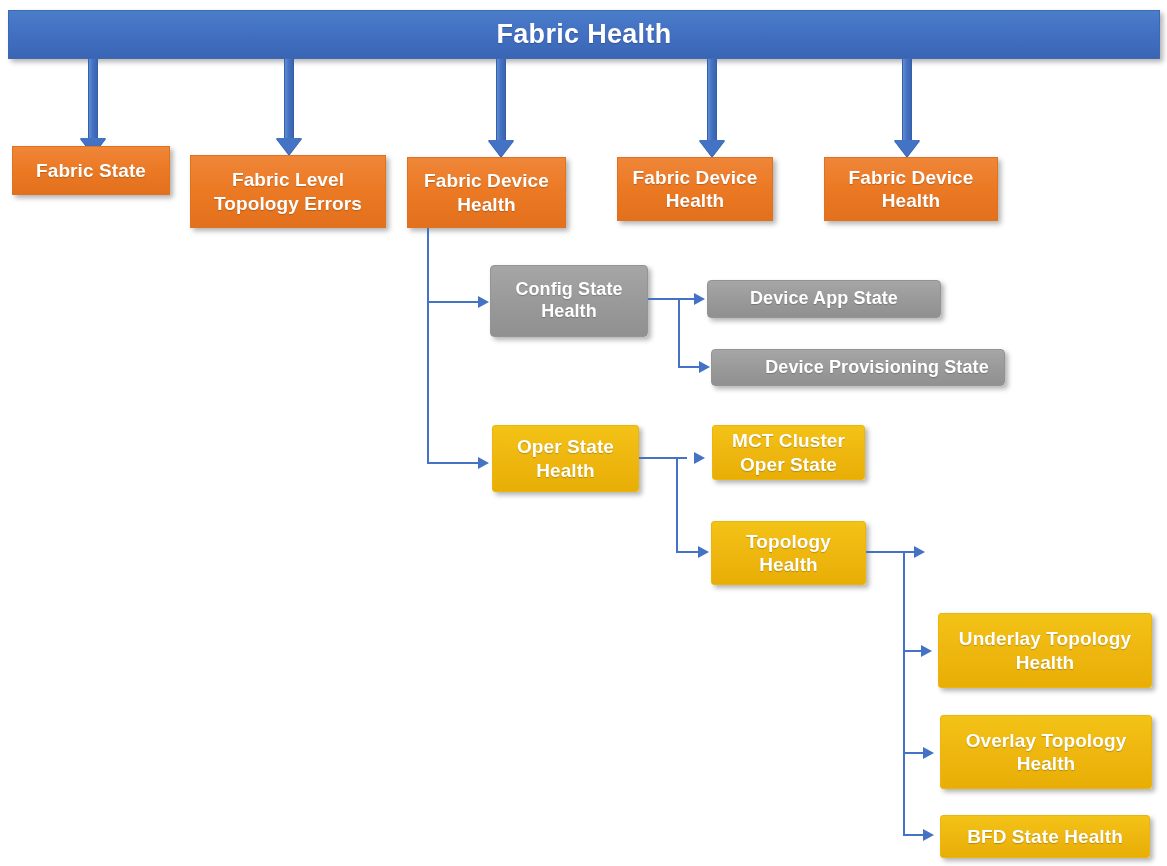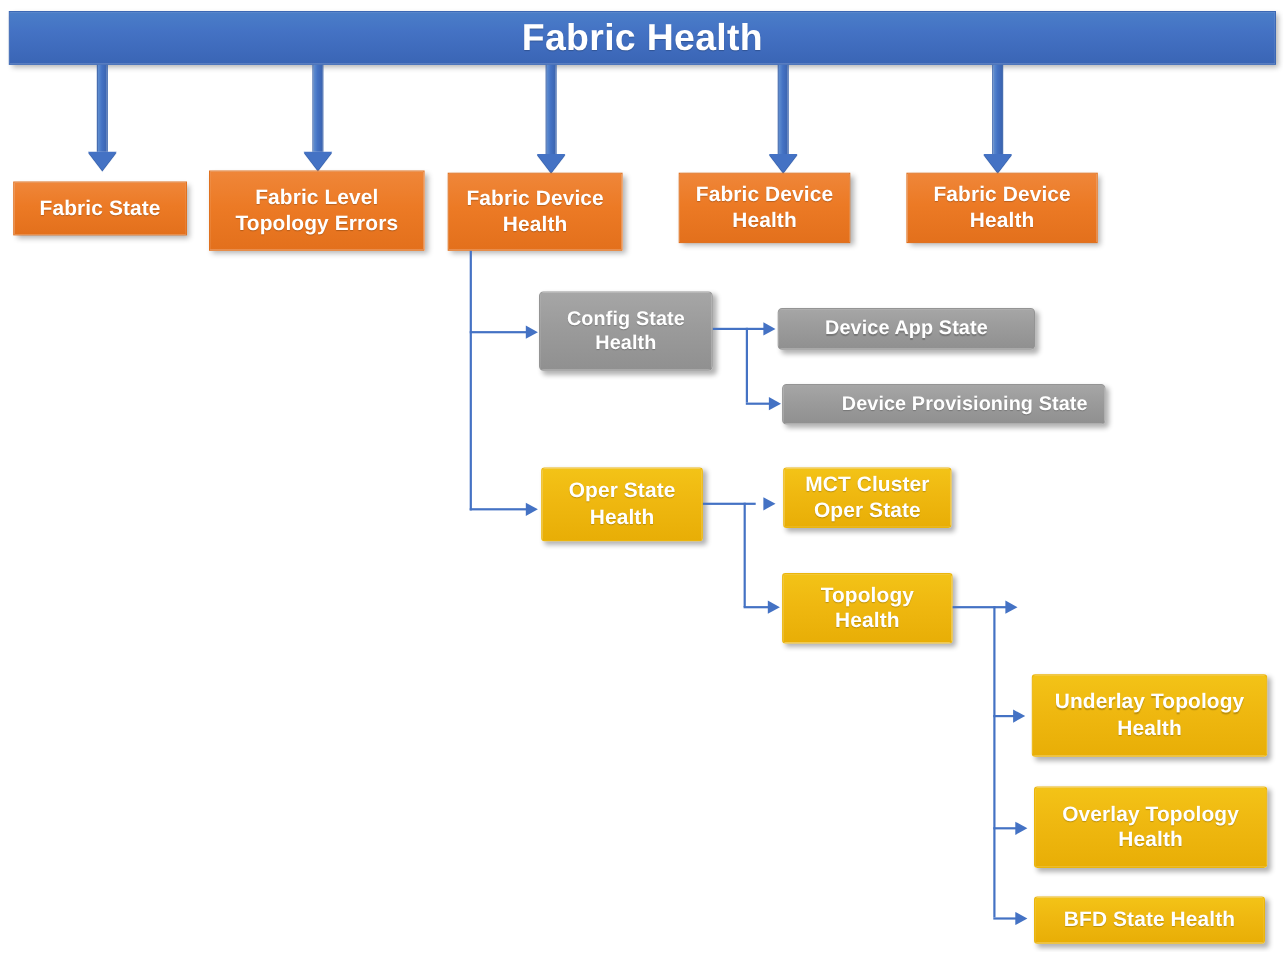--- a/index.html
+++ b/index.html
@@ -32,21 +32,21 @@
     box-sizing: border-box;
     padding: 2px 6px;
     text-shadow: 0 1px 1px rgba(0,0,0,0.22);
     box-shadow: 3px 3px 5px rgba(0,0,0,0.30);
     -webkit-font-smoothing: antialiased;
   }
   
   .node.root {
     background: linear-gradient(180deg, #4a7ec8 0%, #4472c4 38%, #3a65b5 100%);
     border: 1px solid #3c68b4;
-    font-size: 34px;
+    font-size: 27px;
     letter-spacing: 0.3px;
   }
   
   .node.orange {
     background: linear-gradient(180deg, #ef8639 0%, #ec7a25 45%, #e3701c 100%);
     border: 1px solid #e0711f;
     font-size: 19px;
   }
   
   .node.grey {
@@ -130,21 +130,21 @@
   </div>
   <div class="blockarrow" style="left:703px; top:59px; height:98px;">
     <div class="shaft" style="height:81px;"></div>
     <div class="head" style="top:81px;"></div>
   </div>
   <div class="blockarrow" style="left:898px; top:59px; height:98px;">
     <div class="shaft" style="height:81px;"></div>
     <div class="head" style="top:81px;"></div>
   </div>
 
-  <div class="node orange" style="left:12px; top:165px; width:158px; height:49px;">
+  <div class="node orange" style="left:12px; top:146px; width:158px; height:49px;">
     <span class="label">Fabric State</span>
   </div>
 
   <div class="node orange" style="left:190px; top:155px; width:196px; height:73px;">
     <span class="label">Fabric Level Topology Errors</span>
   </div>
 
   <div class="node orange" style="left:407px; top:157px; width:159px; height:71px;">
     <span class="label">Fabric Device Health</span>
   </div>

